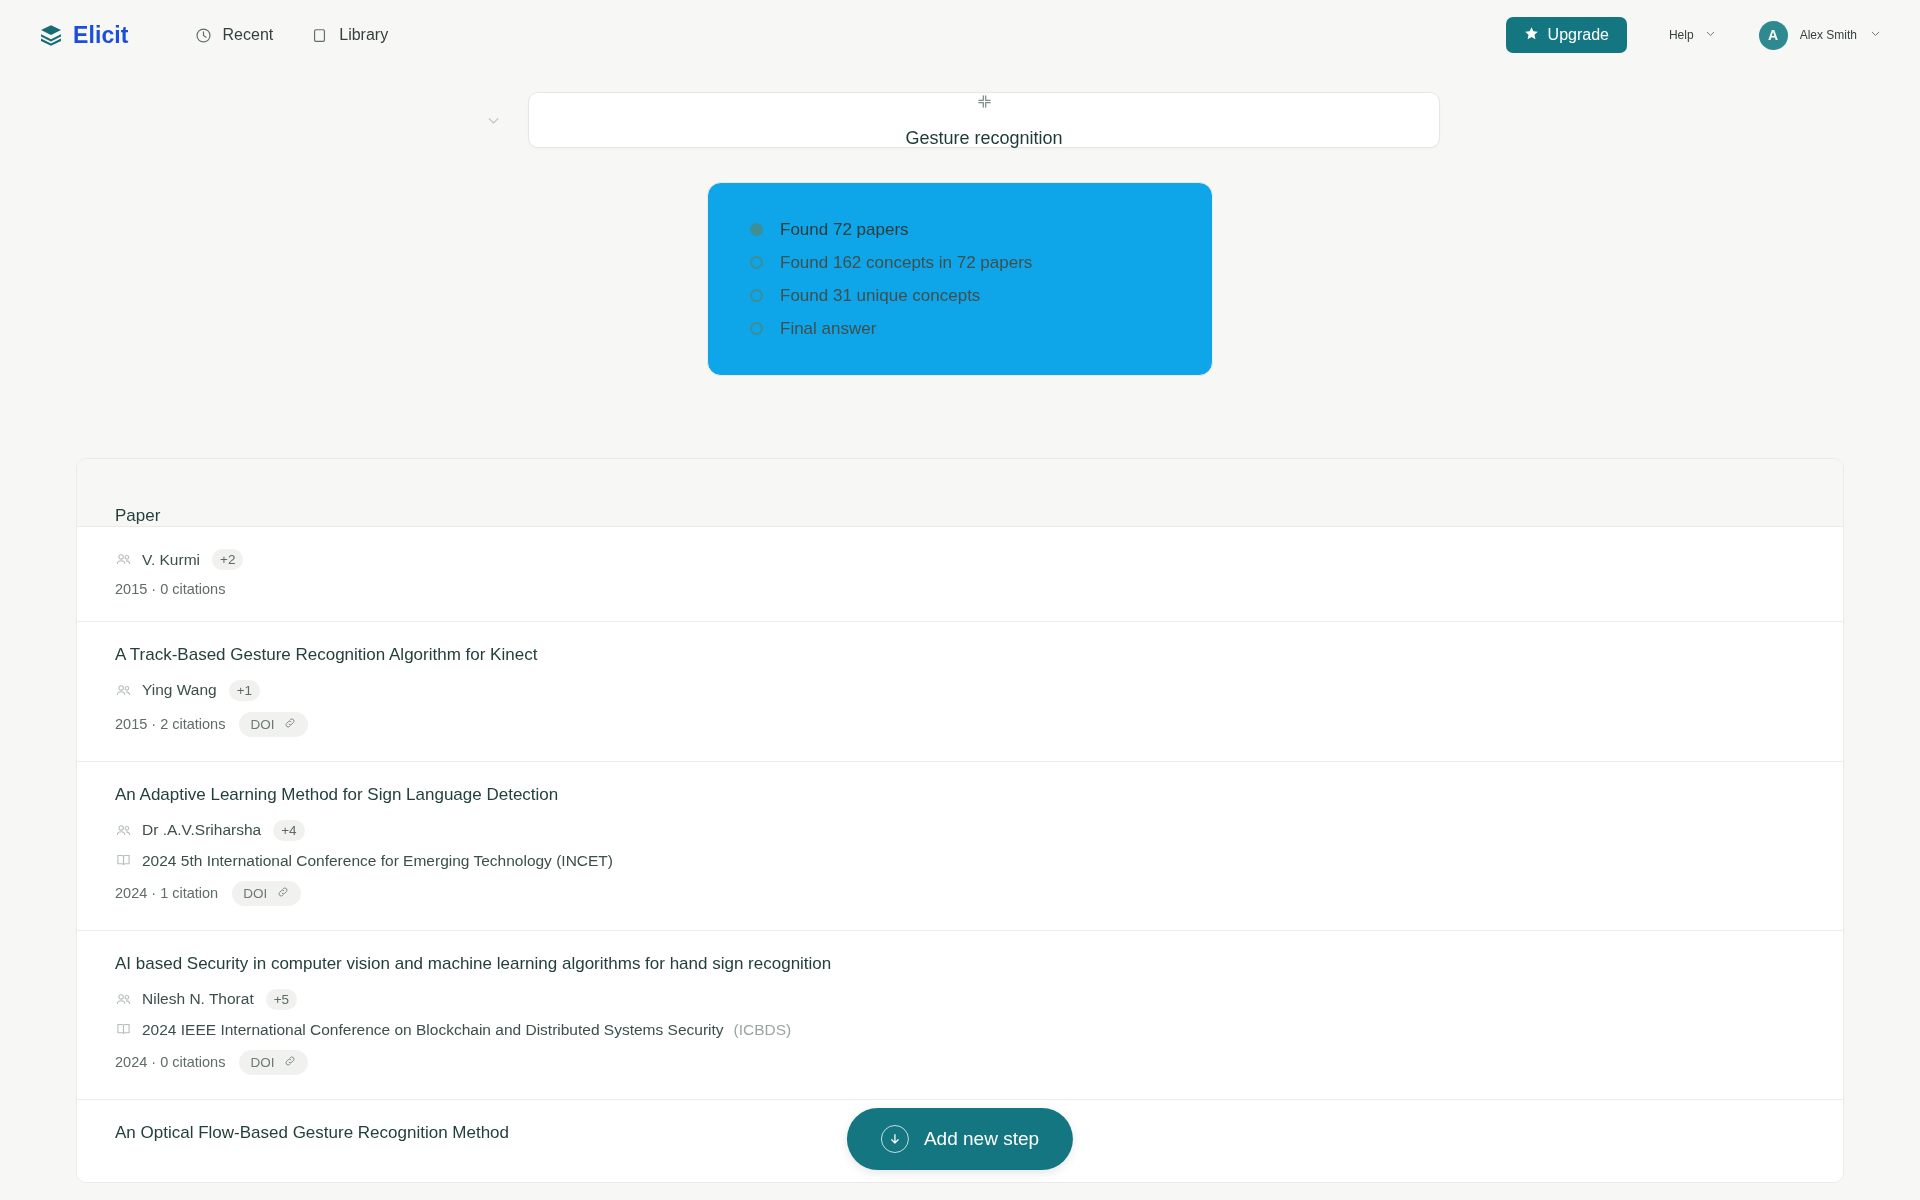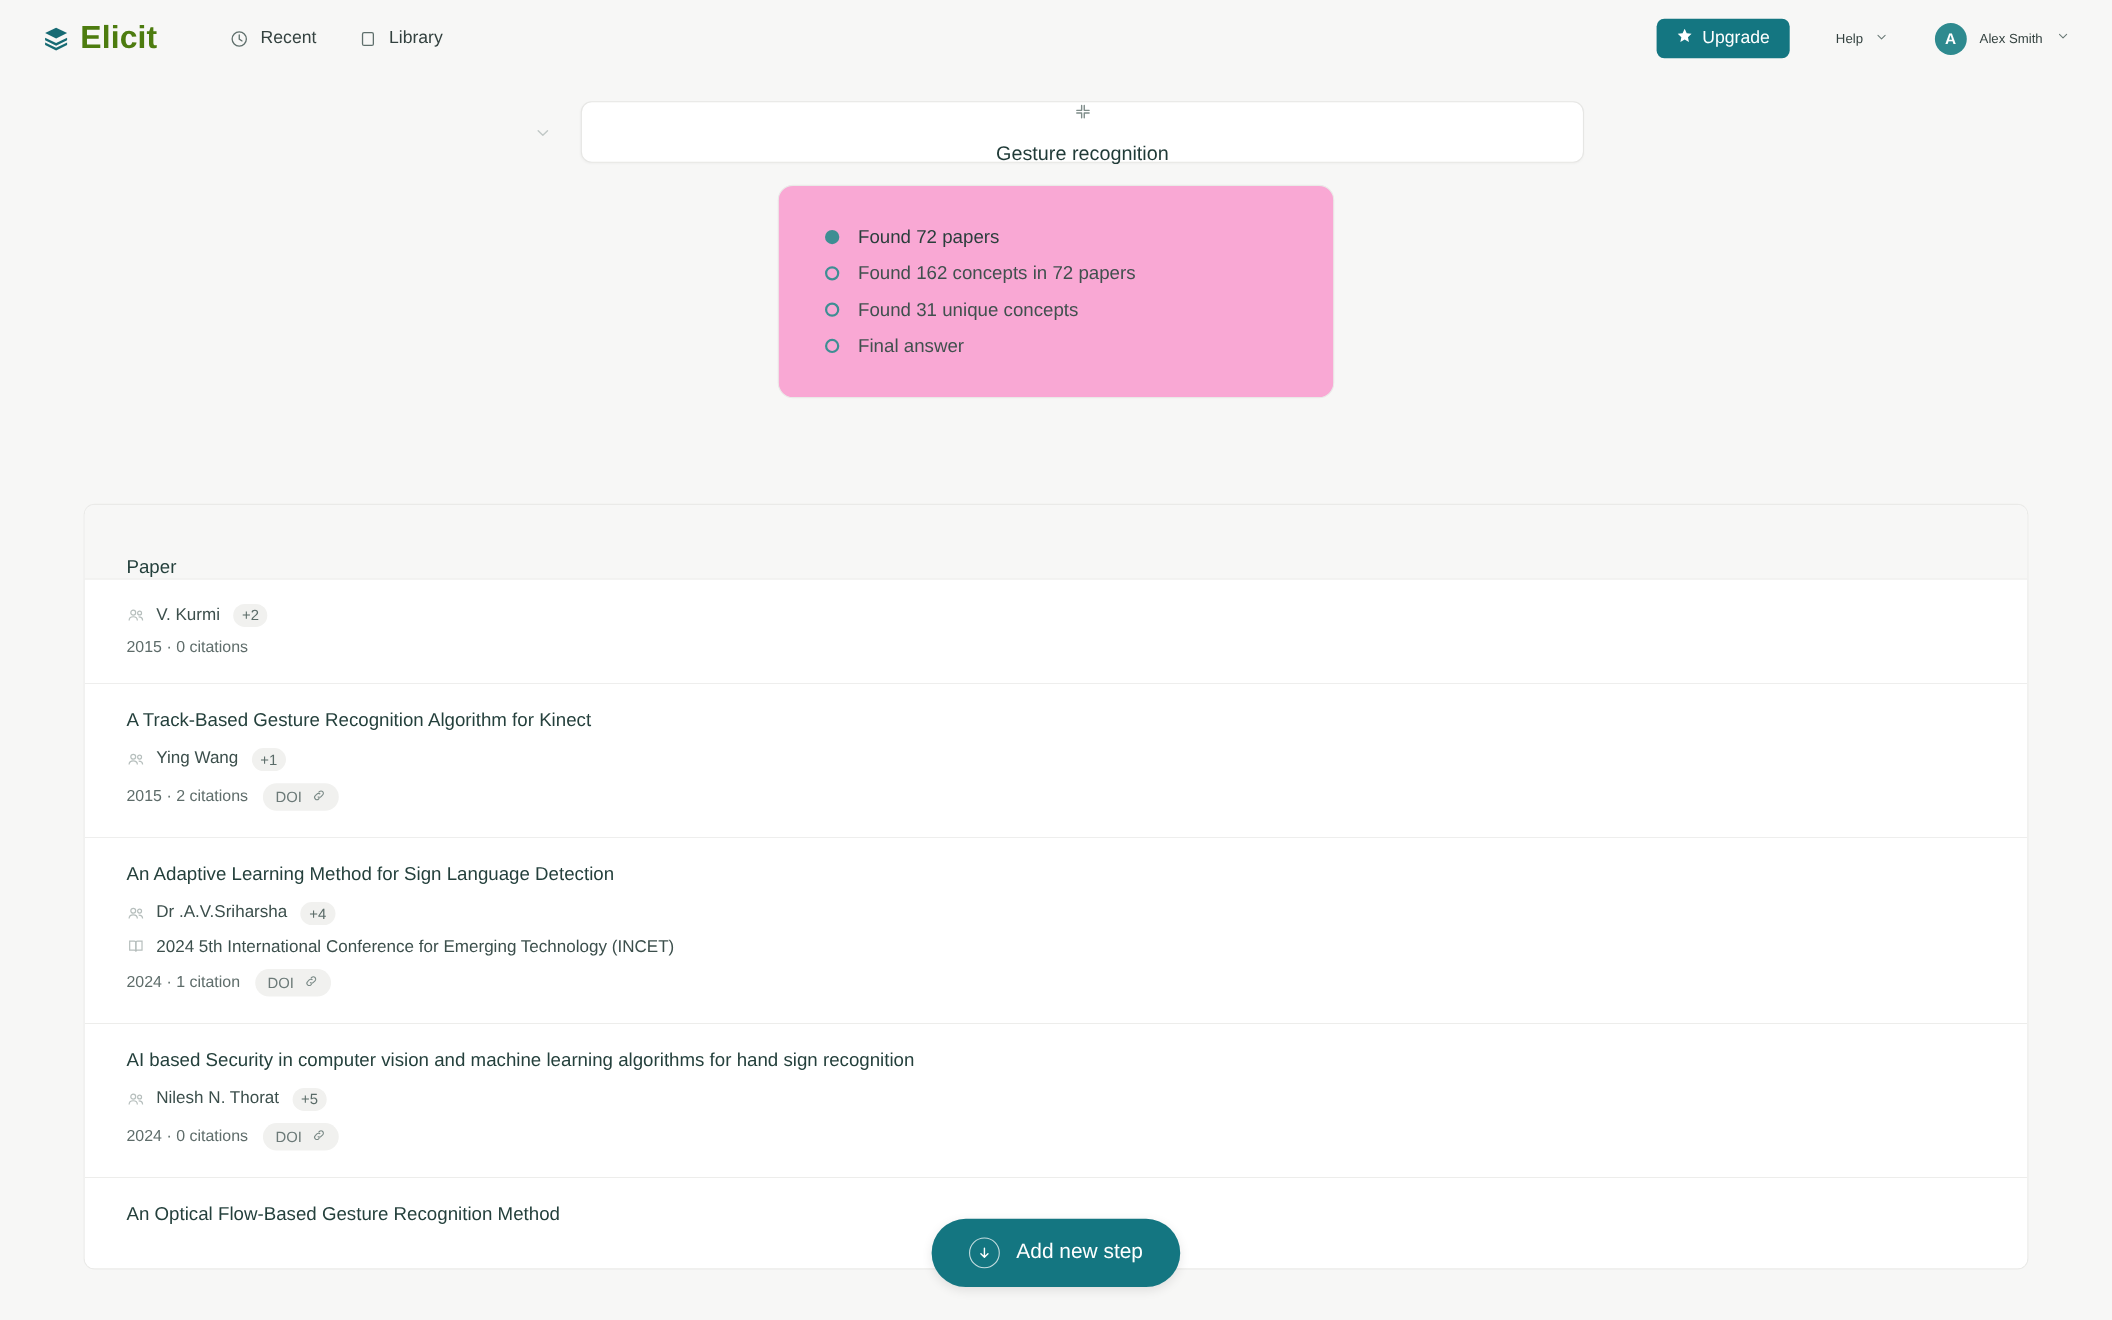--- a/index.html
+++ b/index.html
@@ -15,21 +15,21 @@
   
   .topbar {
     height: 70px;
     display: flex;
     align-items: center;
     padding: 0 38px;
     background: #F7F7F6;
   }
   .brand { display: flex; align-items: center; gap: 9px; margin-right: 56px; }
   .brand-mark { width: 26px; height: 26px; display: block; }
-  .brand-name { font-size: 29px; font-weight: 700; color: #4d7c0f; letter-spacing: .1px; }
+  .brand-name { font-size: 23px; font-weight: 700; color: #1d4ed8; letter-spacing: .1px; }
 
   .navlink {
     display: flex; align-items: center; gap: 11px;
     font-size: 16px; color: #33413F; padding: 6px 10px; margin-right: 18px;
     border-radius: 6px; cursor: pointer;
   }
   .navlink svg { display: block; }
 
   .spacer { flex: 1; }
 
@@ -78,22 +78,22 @@
     box-shadow: 0 1px 2px rgba(0,0,0,.03);
     flex-direction: column;
   }
   .query-text {
     font-size: 18px; color: #1F3A37;
   }
 
   
   .status-card {
     width: 506px;
-    margin: 20px auto 0;
-    background: #f9a8d4;
+    margin: 34px auto 0;
+    background: #0ea5e9;
     border: 1px solid #EAEAE8;
     border-radius: 14px;
     padding: 30px 0 30px 42px;
   }
   .status-row {
     display: flex; align-items: center; gap: 17px;
     height: 33px;
   }
   .dot-filled {
     width: 13px; height: 13px; border-radius: 50%;
@@ -377,20 +377,30 @@
         <svg width="17" height="17" viewBox="0 0 20 20" fill="none" stroke="#7B8A87" stroke-width="1.3">
           <circle cx="7.2" cy="7" r="2.6"></circle>
             <path d="M2.8 15.4c0-2.4 2-4 4.4-4s4.4 1.6 4.4 4"></path>
           <circle cx="14" cy="7.4" r="2.1"></circle>
             <path d="M13 11.6c2.2 0 4.2 1.4 4.2 3.8"></path>
         </svg>
       </span>
       <span class="author-name">Nilesh N. Thorat</span>
       <span class="plus-badge">+5</span>
     </div>
+    <div class="meta-line">
+      <span class="meta-icon">
+        <svg width="17" height="17" viewBox="0 0 20 20" fill="none" stroke="#7B8A87" stroke-width="1.3">
+          <path d="M10 5.2v10.2M3.4 4.2h5c.9 0 1.6.6 1.6 1.4v9.6c0-.7-.7-1.3-1.6-1.3h-5z"></path>
+          <path d="M16.6 4.2h-5c-.9 0-1.6.6-1.6 1.4v9.6c0-.7.7-1.3 1.6-1.3h5z"></path>
+        </svg>
+      </span>
+      <span class="venue">2024 IEEE International Conference on Blockchain and Distributed Systems Security </span>
+        <span class="venue venue-dim">(ICBDS)</span>
+    </div>
     <div class="cite-line">
       <span>2024 · 0 citations</span>
       <span class="doi-badge">
         <span>DOI</span>
         <span>
           <svg width="14" height="14" viewBox="0 0 20 20" fill="none" stroke="#7B8A87" stroke-width="1.4">
             <path d="M8.4 11.6a3 3 0 0 0 4.3 0l2.1-2.1a3 3 0 0 0-4.3-4.3l-1 1"></path>
             <path d="M11.6 8.4a3 3 0 0 0-4.3 0l-2.1 2.1a3 3 0 0 0 4.3 4.3l1-1"></path>
           </svg>
         </span>

